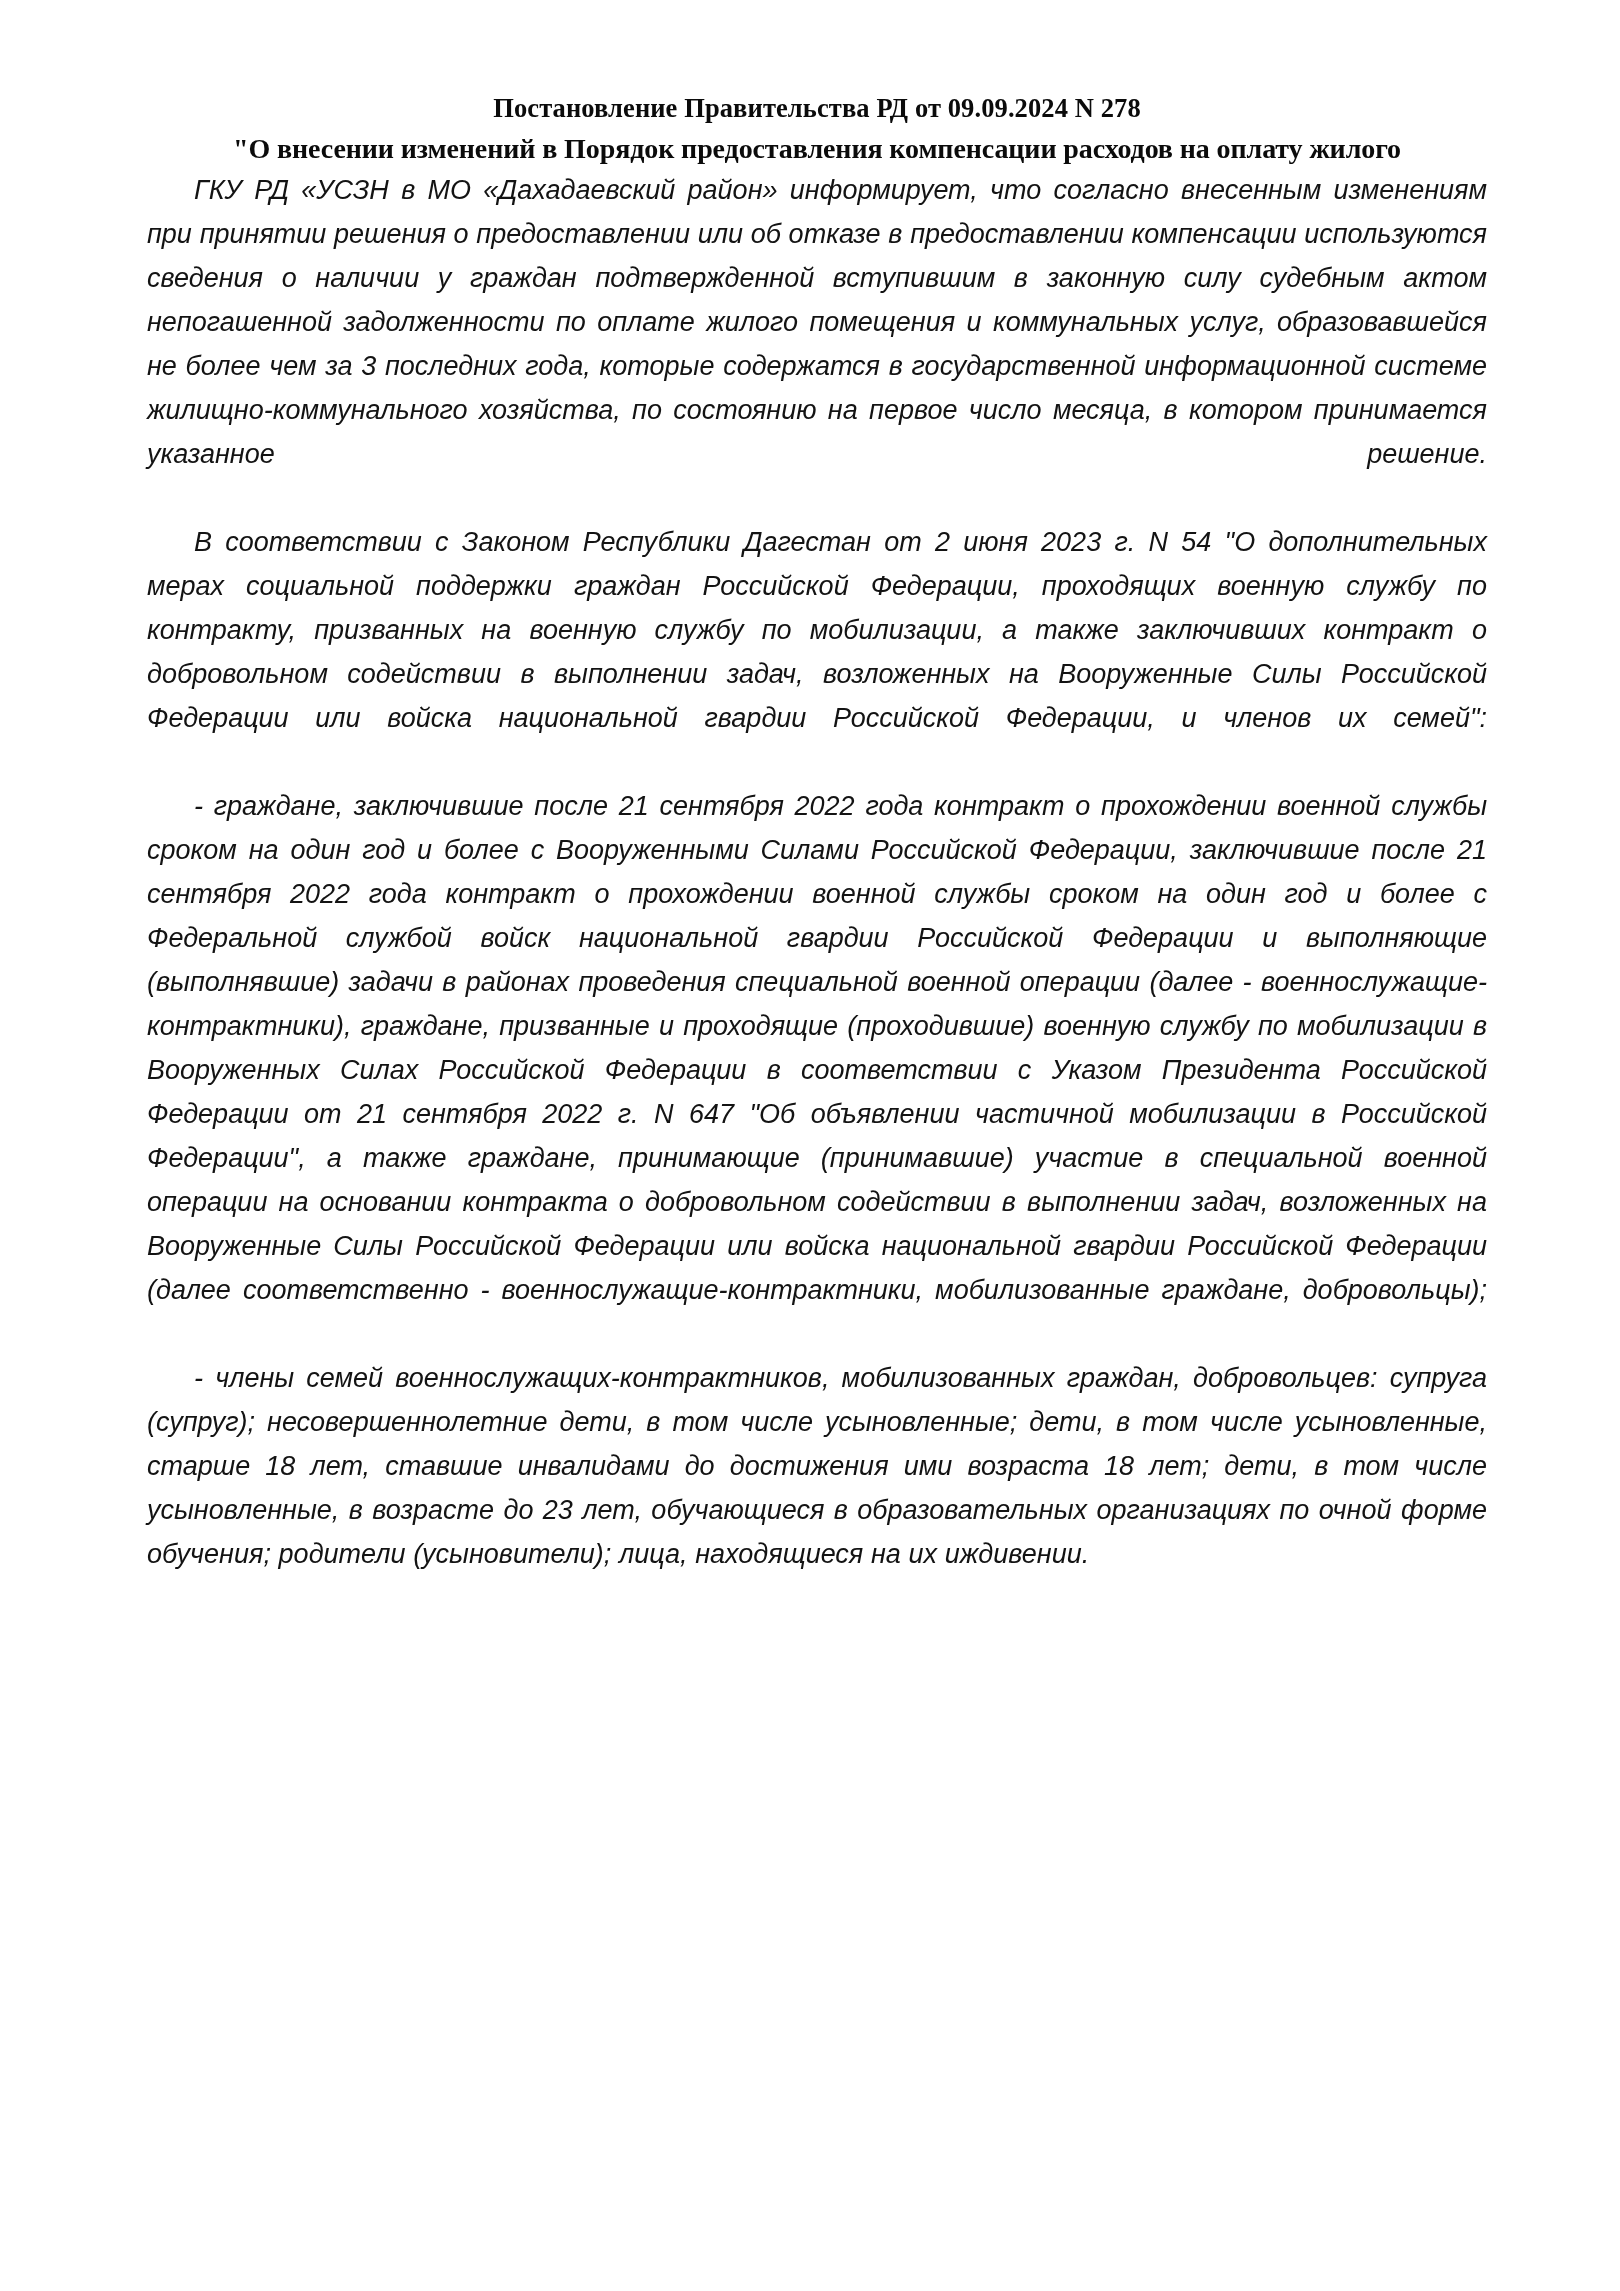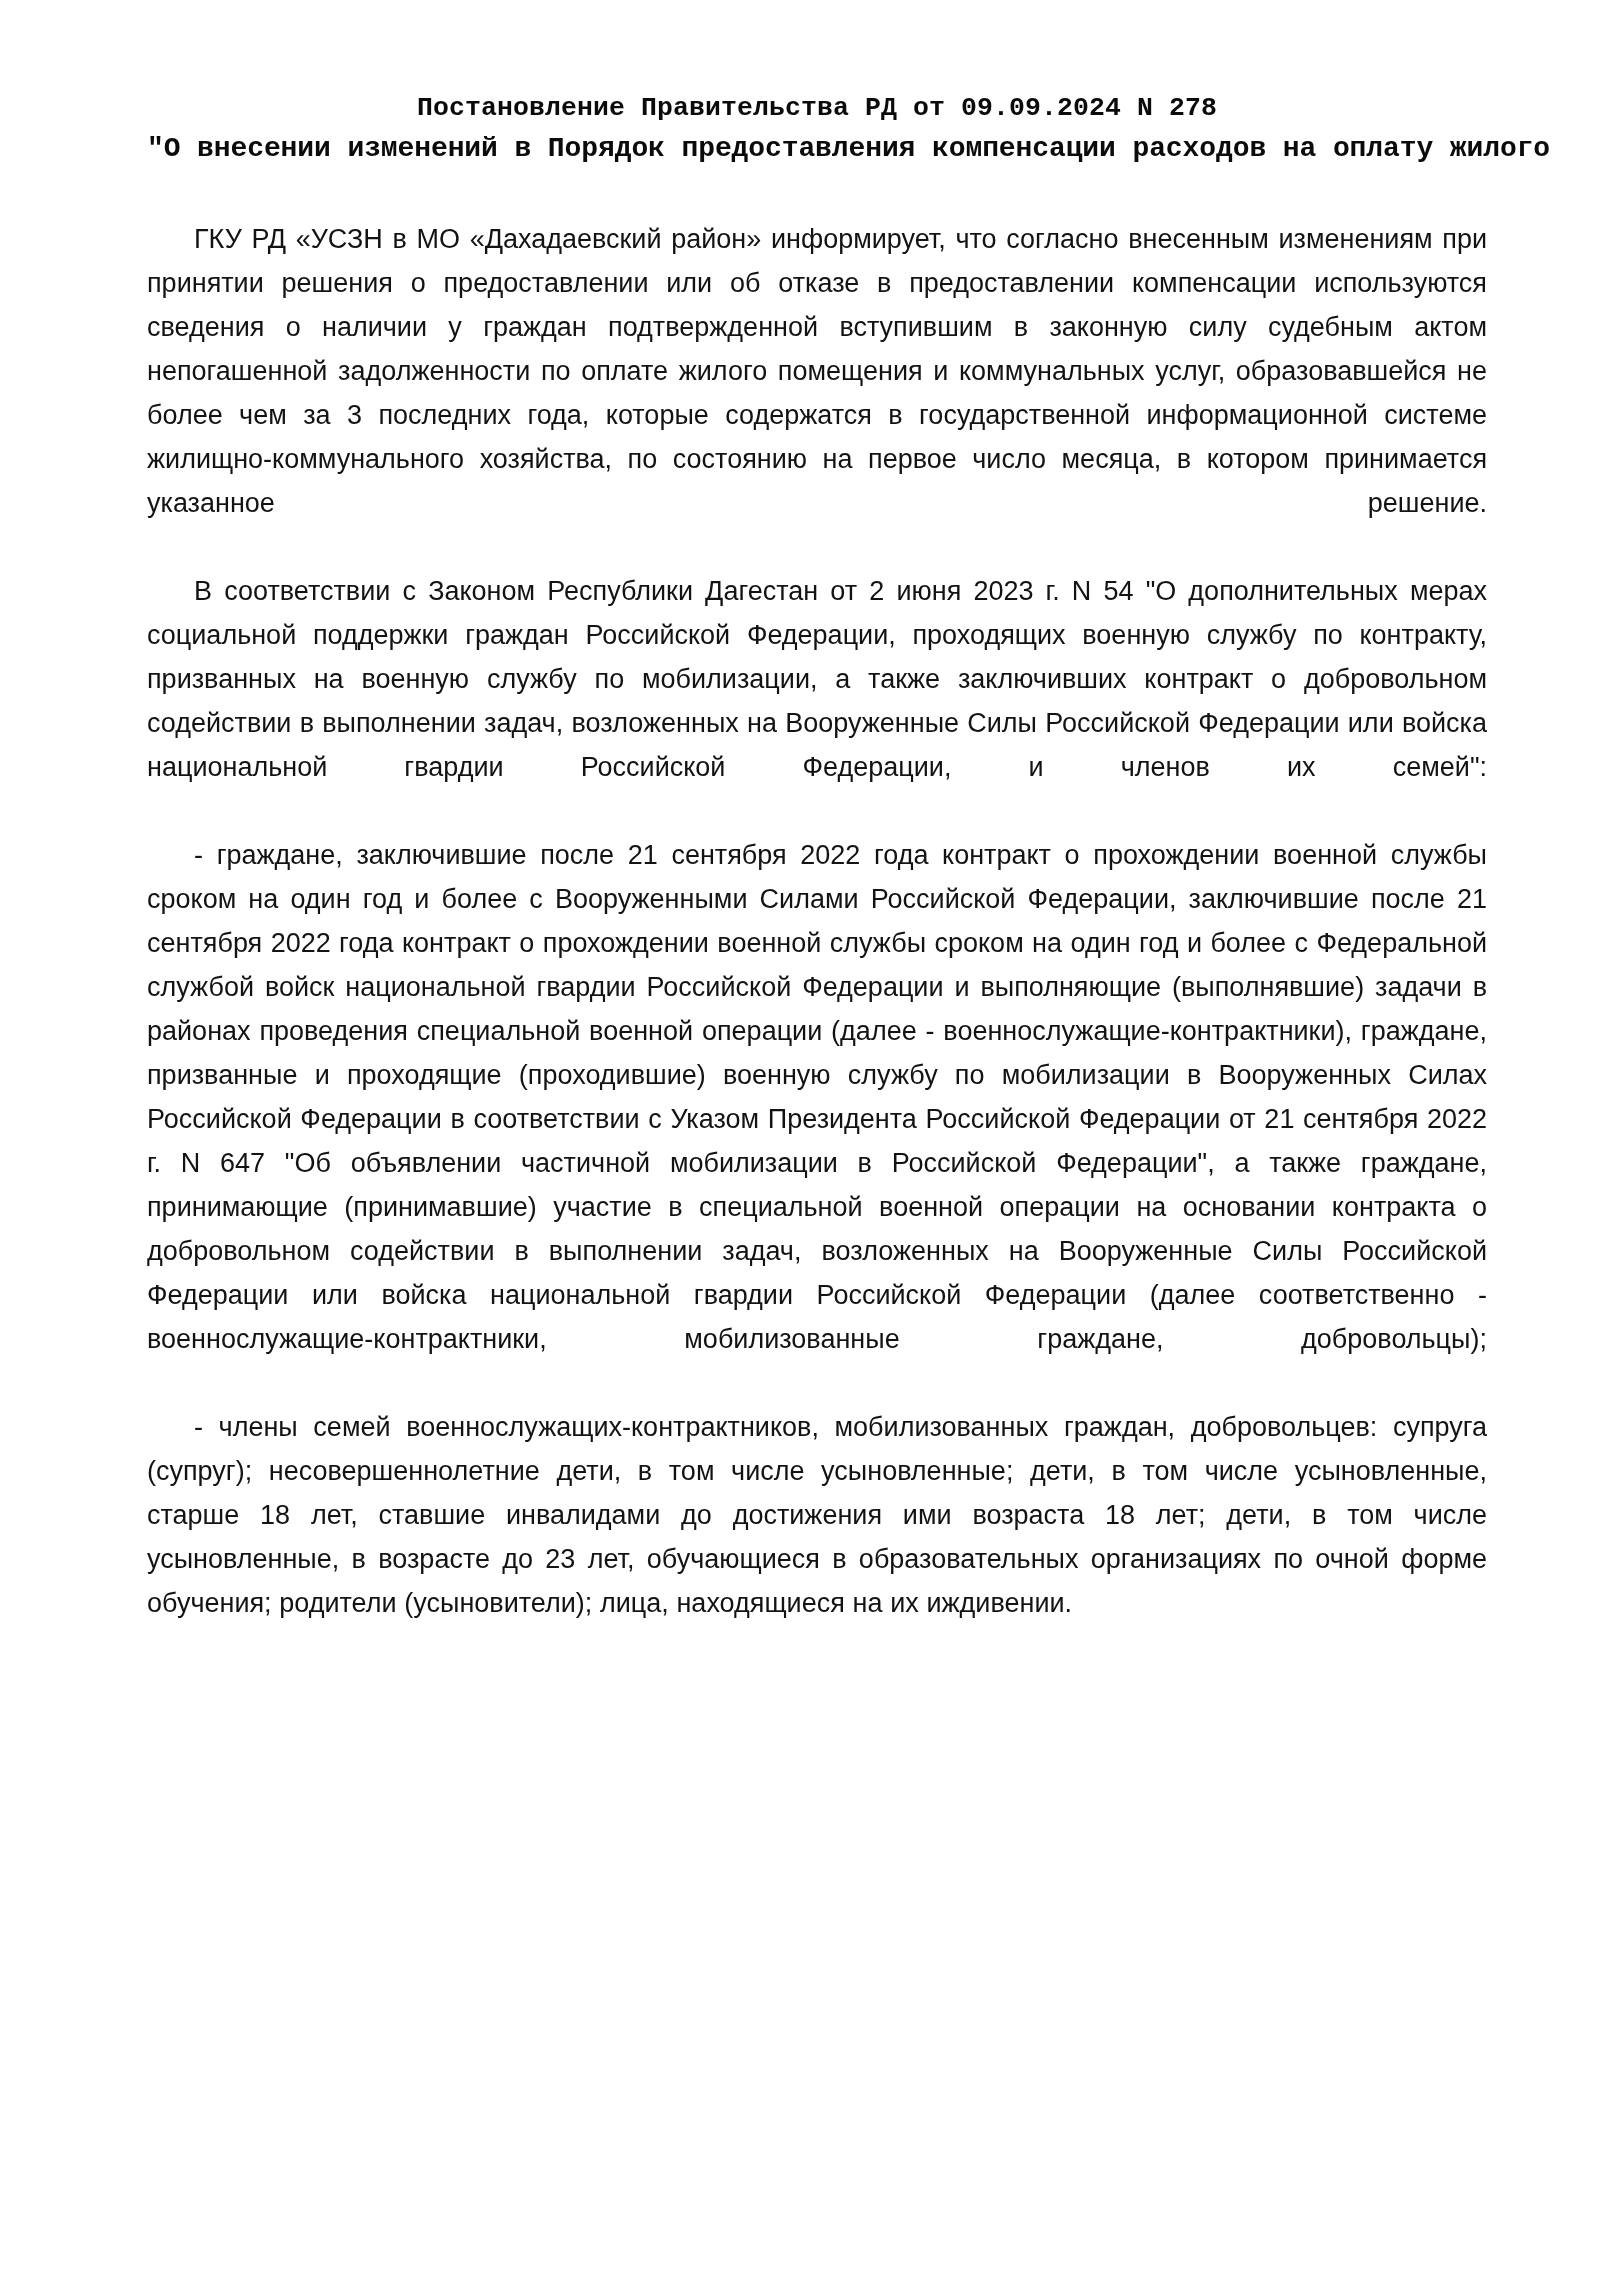--- a/index.html
+++ b/index.html
@@ -29,21 +29,21 @@
     height: 2292px;
   }
   .content {
     position: absolute;
     left: 147px;
     top: 90px;
     width: 1340px;
   }
   
   .doc-title {
-    font-family: Liberation Mono, monospace;
+    font-family: Liberation Serif, serif;
     font-weight: bold;
     text-align: center;
     color: #0b0b0b;
     letter-spacing: 0.1px;
   }
   .title-line-1 {
     font-size: 26.5px;
     line-height: 37px;
     margin: 0 0 2px 0;
   }
@@ -55,21 +55,21 @@
     white-space: nowrap;
   }
   .title-line-2 {
     letter-spacing: -0.1px;
   }
   .title-line-3 {
     letter-spacing: -0.05px;
   }
   
   .body-block {
-    margin-top: 49px;
+    font-style: italic;
   }
   p.para {
     margin: 0;
     font-size: 27px;
     line-height: 44px;
     text-align: justify;
     text-justify: inter-word;
     color: #131313;
     word-spacing: 0.2px;
   }

